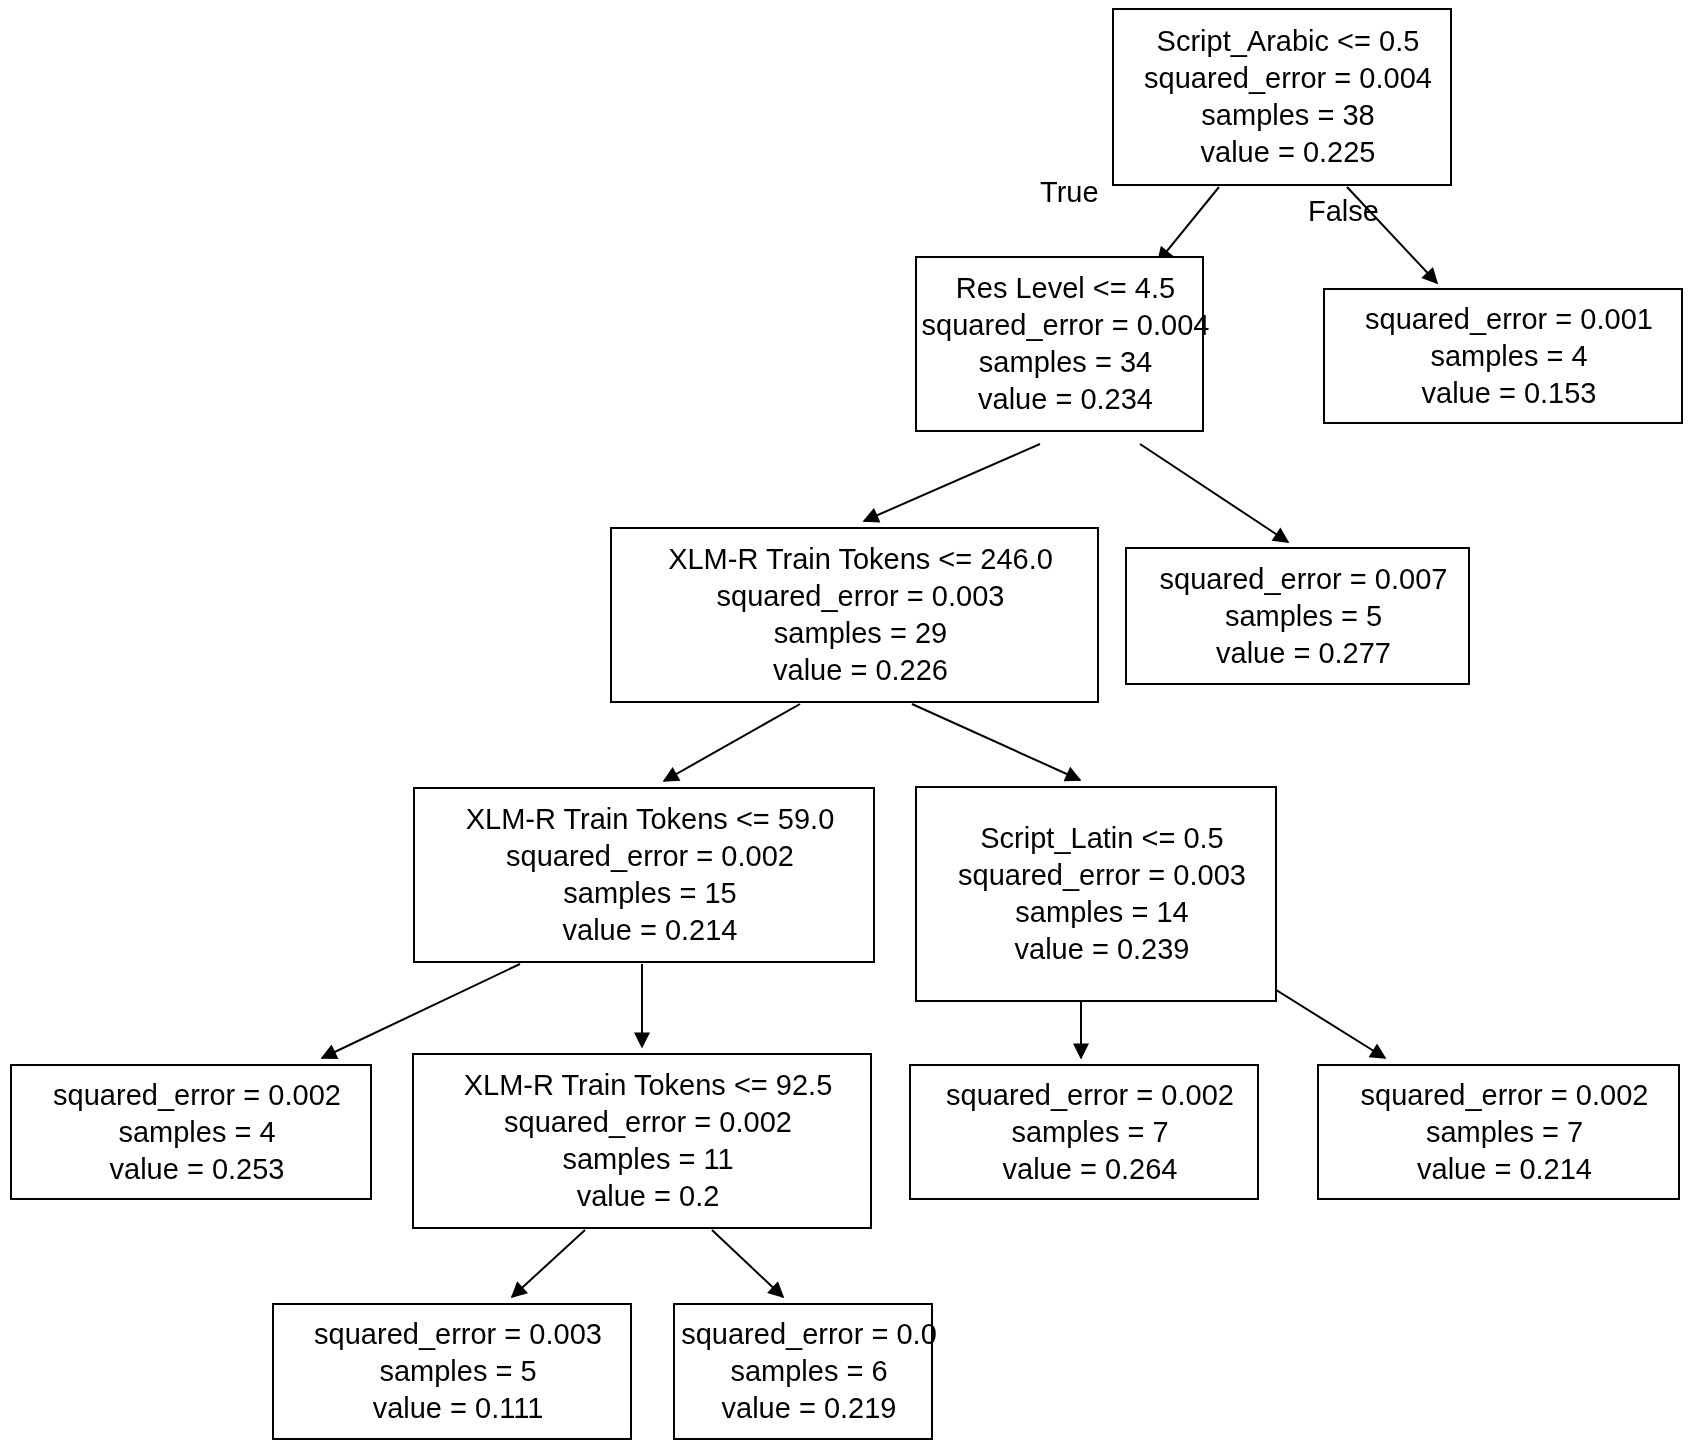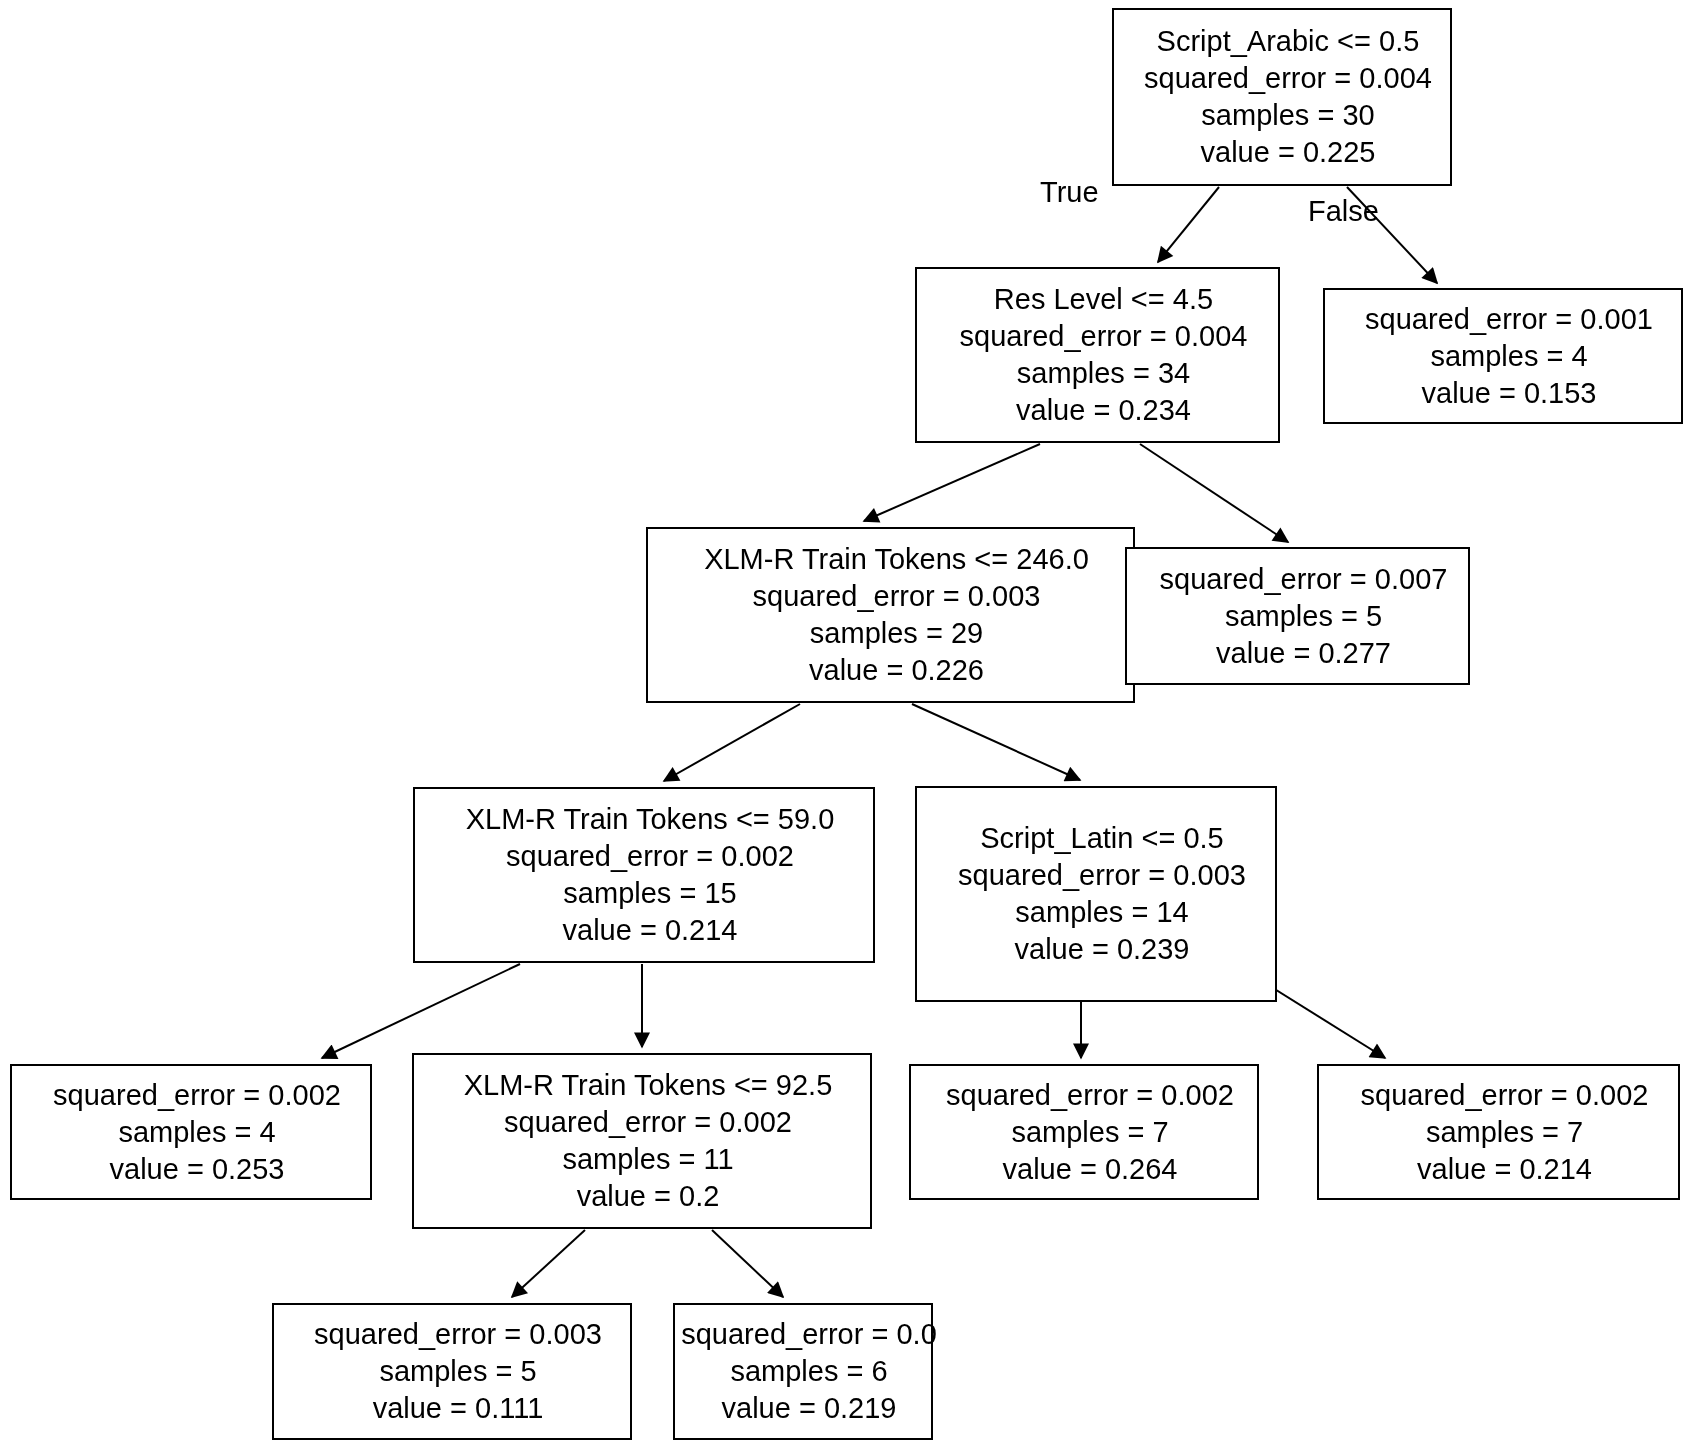--- a/index.html
+++ b/index.html
@@ -53,38 +53,38 @@
     <line x1="585" y1="1230" x2="512" y2="1297" stroke="#000000" stroke-width="2" marker-end="url(#arrow)"></line>
     <line x1="712" y1="1230" x2="783" y2="1297" stroke="#000000" stroke-width="2" marker-end="url(#arrow)"></line>
   </svg>
 
   <div class="edge-label" style="left:1040px;top:176px;">True</div>
   <div class="edge-label" style="left:1308px;top:195px;">False</div>
 
   <div class="node" style="left:1112px;top:8px;width:340px;height:178px;">
     <div>Script_Arabic &lt;= 0.5</div>
     <div>squared_error = 0.004</div>
-    <div>samples = 30</div>
+    <div>samples = 38</div>
     <div>value = 0.225</div>
   </div>
 
-  <div class="node" style="left:915px;top:267px;width:365px;height:176px;">
+  <div class="node" style="left:915px;top:256px;width:289px;height:176px;">
     <div>Res Level &lt;= 4.5</div>
     <div>squared_error = 0.004</div>
     <div>samples = 34</div>
     <div>value = 0.234</div>
   </div>
 
   <div class="node" style="left:1323px;top:288px;width:360px;height:136px;">
     <div>squared_error = 0.001</div>
     <div>samples = 4</div>
     <div>value = 0.153</div>
   </div>
 
-  <div class="node" style="left:610px;top:527px;width:489px;height:176px;margin-left:36px;">
+  <div class="node" style="left:610px;top:527px;width:489px;height:176px;">
     <div>XLM-R Train Tokens &lt;= 246.0</div>
     <div>squared_error = 0.003</div>
     <div>samples = 29</div>
     <div>value = 0.226</div>
   </div>
 
   <div class="node" style="left:1125px;top:547px;width:345px;height:138px;">
     <div>squared_error = 0.007</div>
     <div>samples = 5</div>
     <div>value = 0.277</div>

